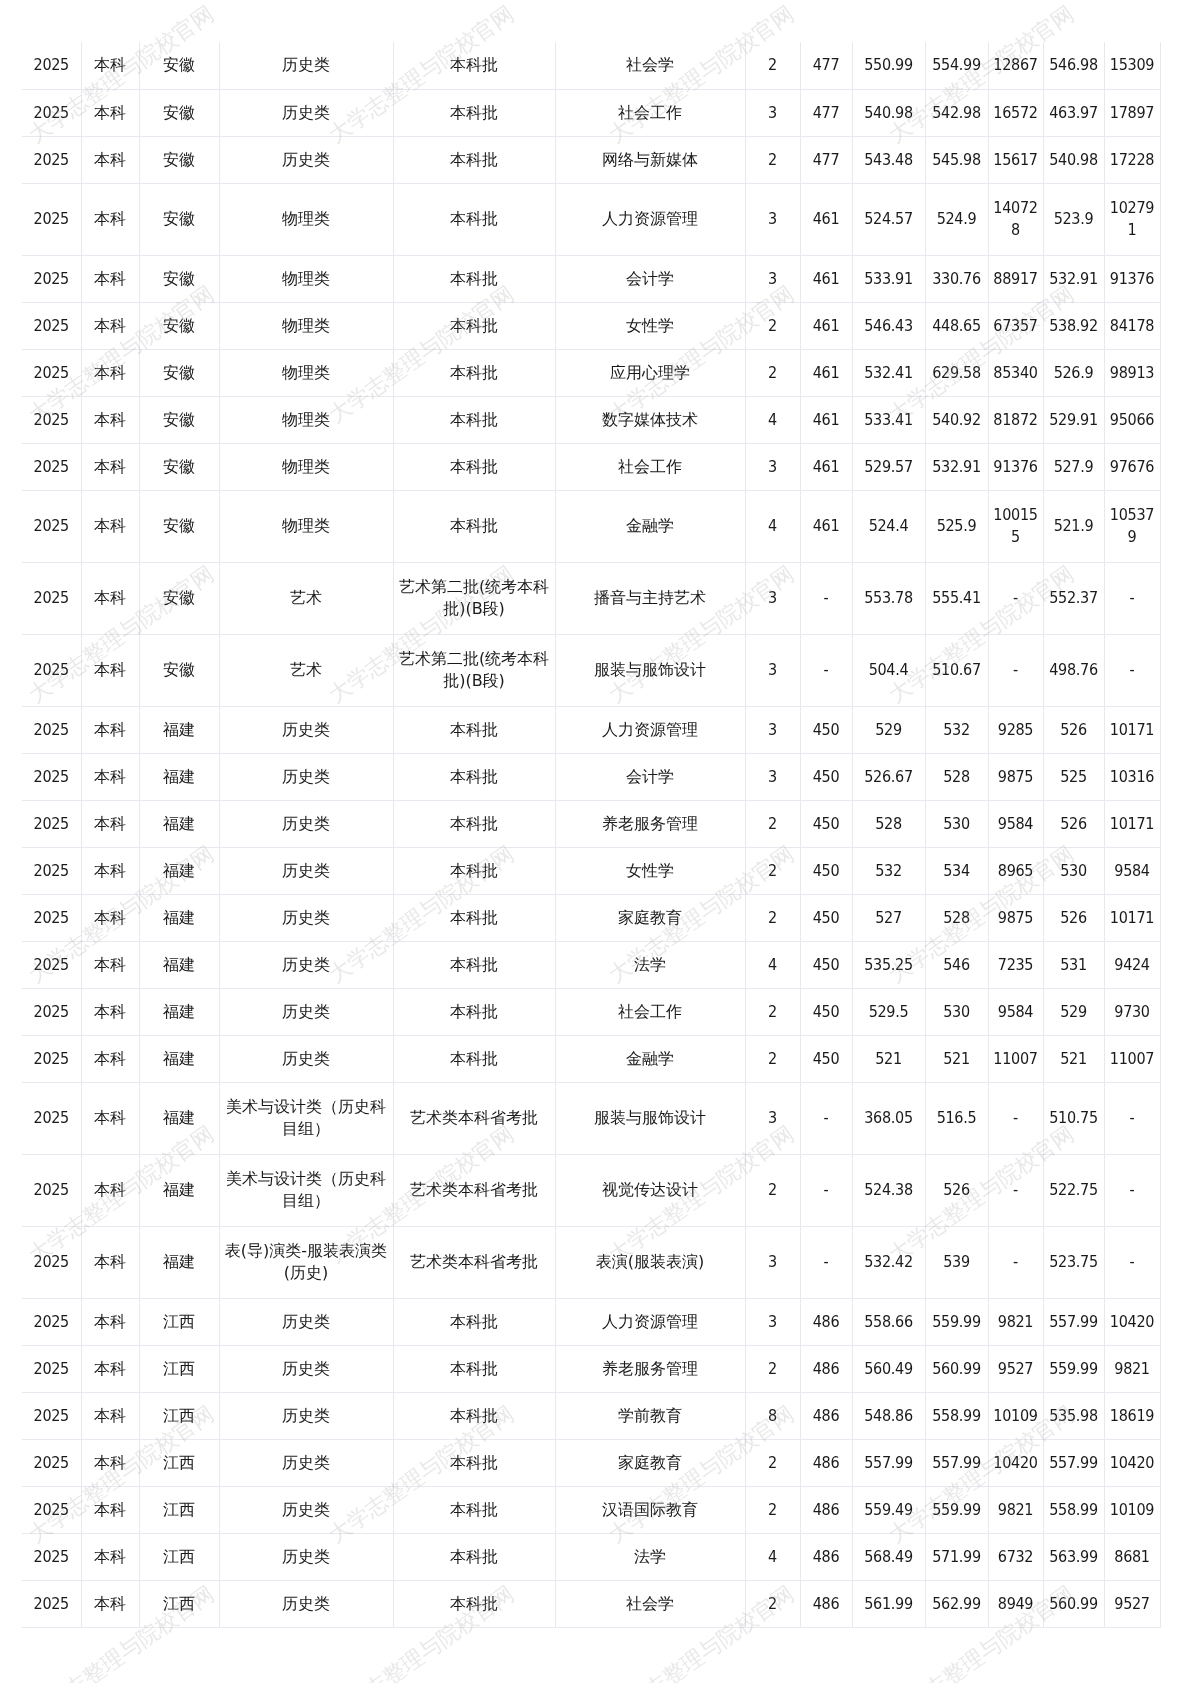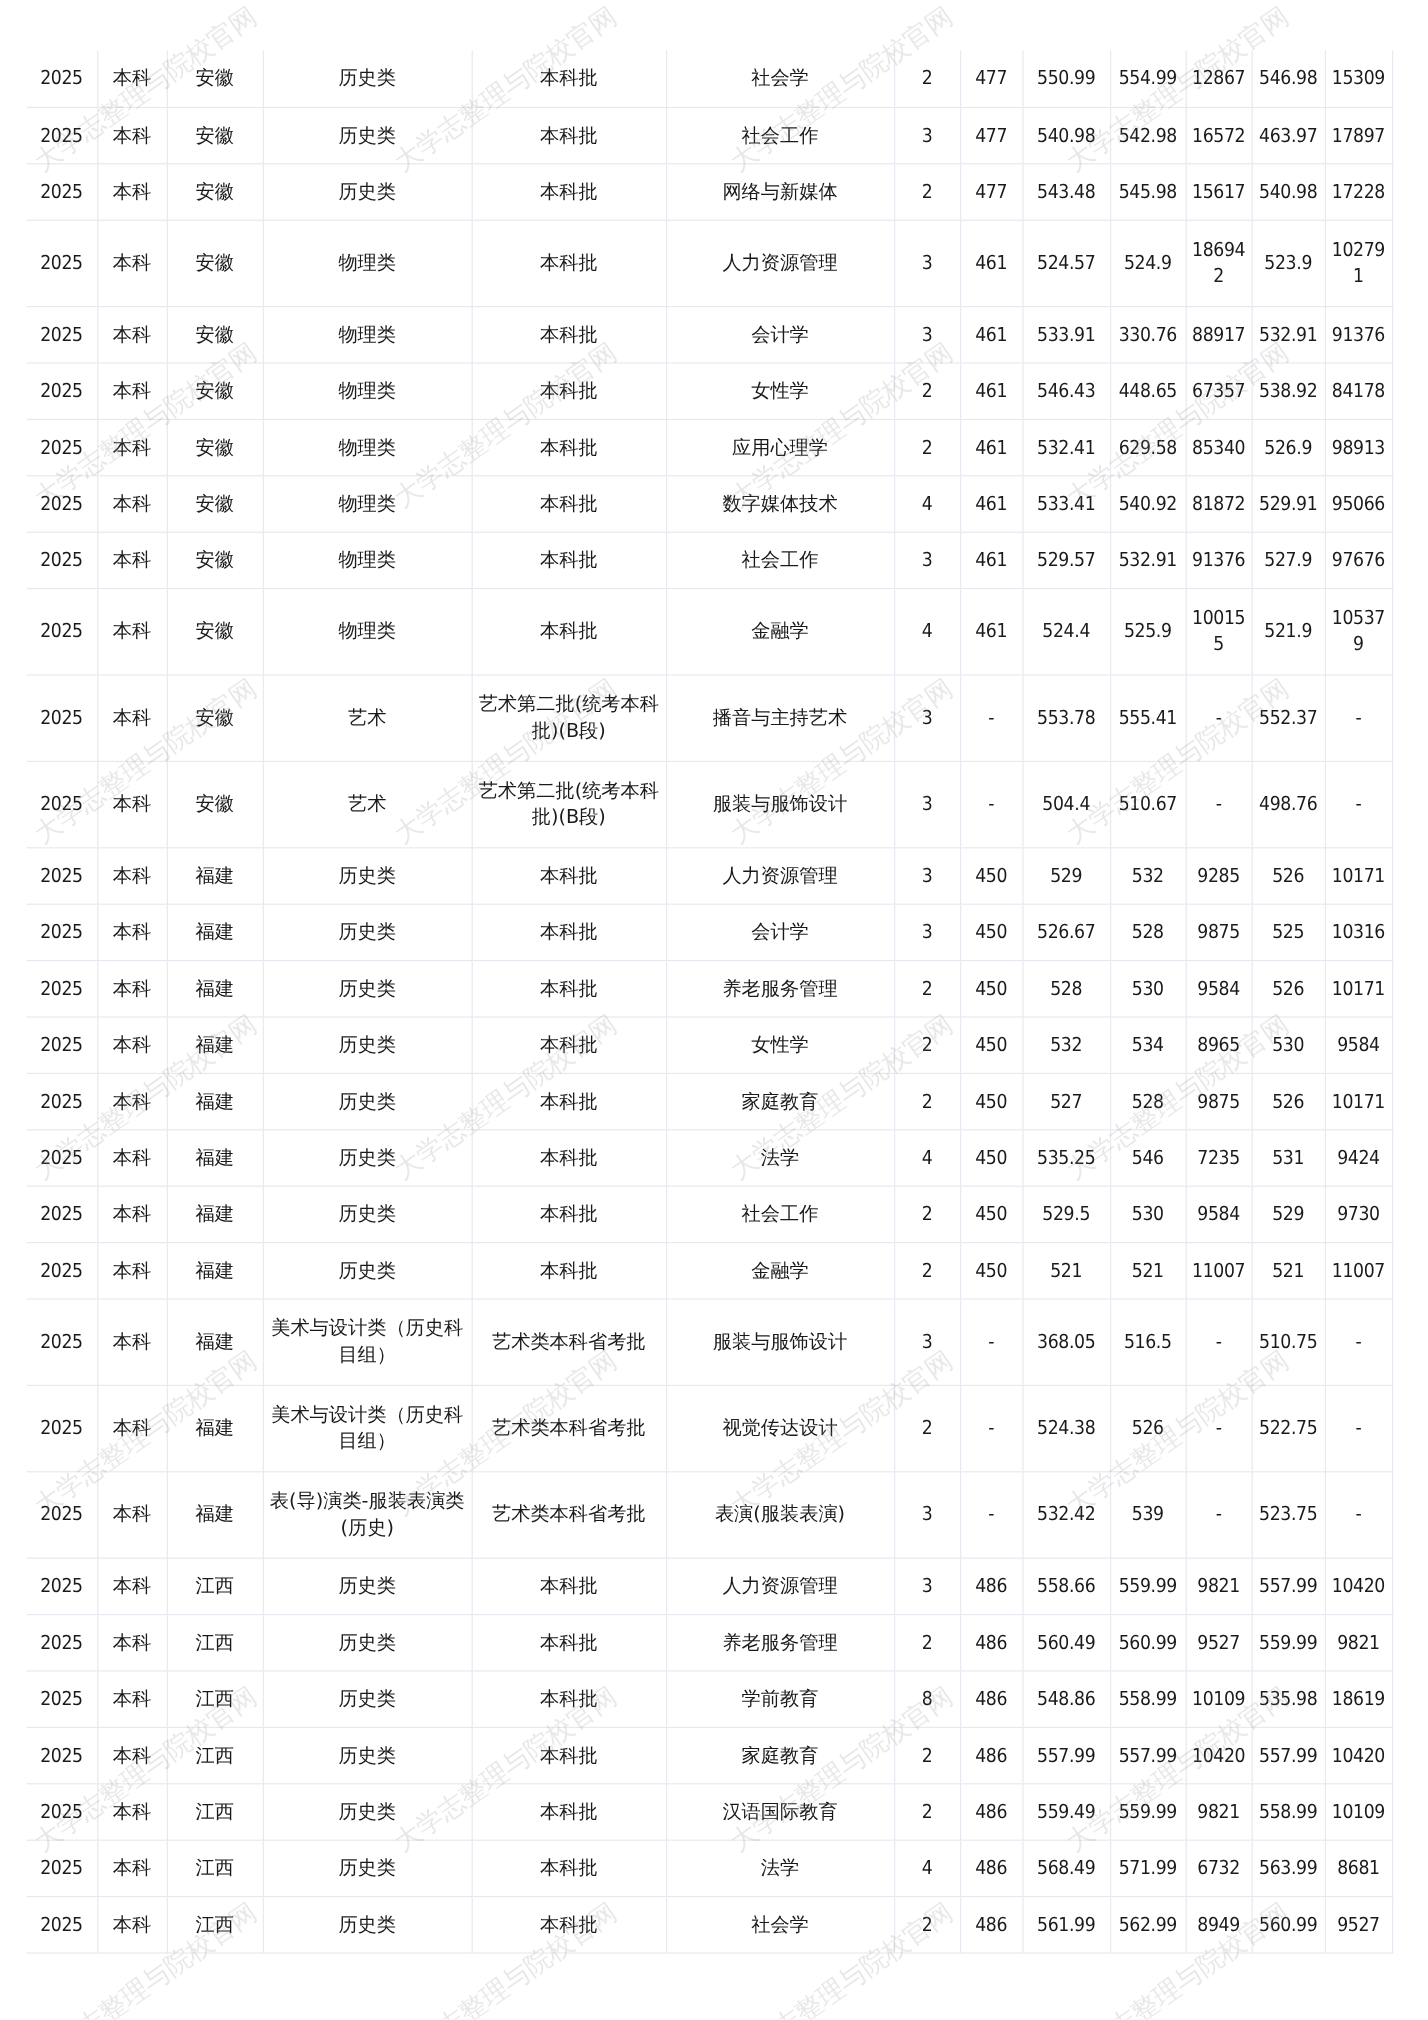--- a/index.html
+++ b/index.html
@@ -135,21 +135,21 @@
           <td class="num">2025</td>
           <td>本科</td>
           <td>安徽</td>
           <td>物理类</td>
           <td>本科批</td>
           <td>人力资源管理</td>
           <td class="num">3</td>
           <td class="num">461</td>
           <td class="num">524.57</td>
           <td class="num">524.9</td>
-          <td class="num">186942</td>
+          <td class="num">140728</td>
           <td class="num">523.9</td>
           <td class="num">102791</td>
         </tr>
         <tr>
           <td class="num">2025</td>
           <td>本科</td>
           <td>安徽</td>
           <td>物理类</td>
           <td>本科批</td>
           <td>会计学</td>

